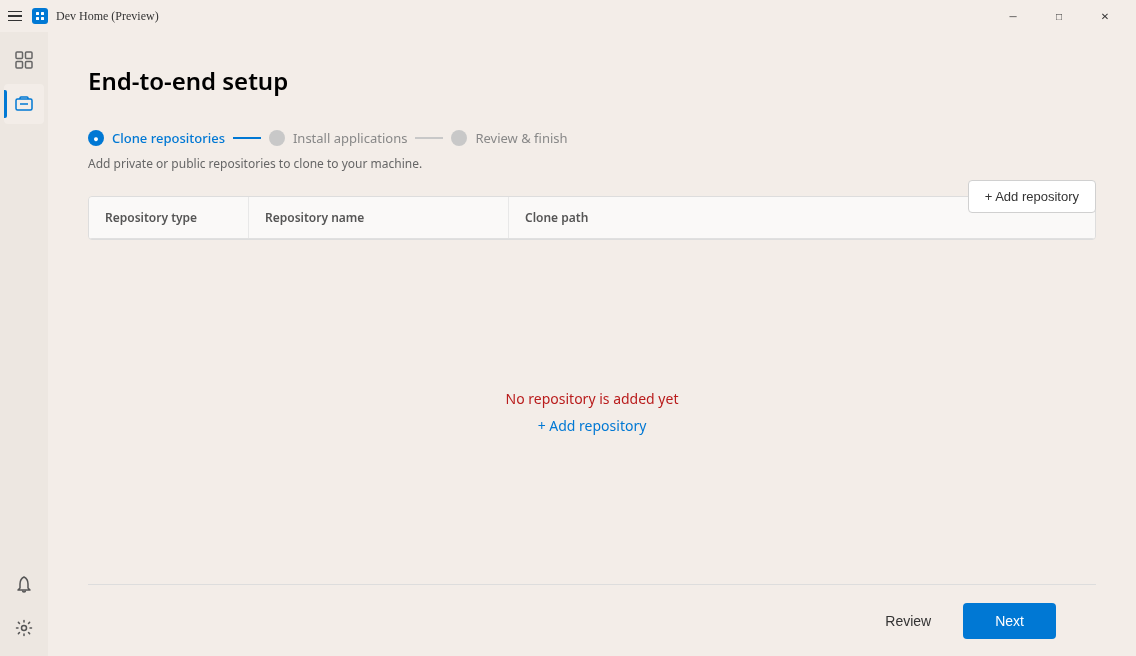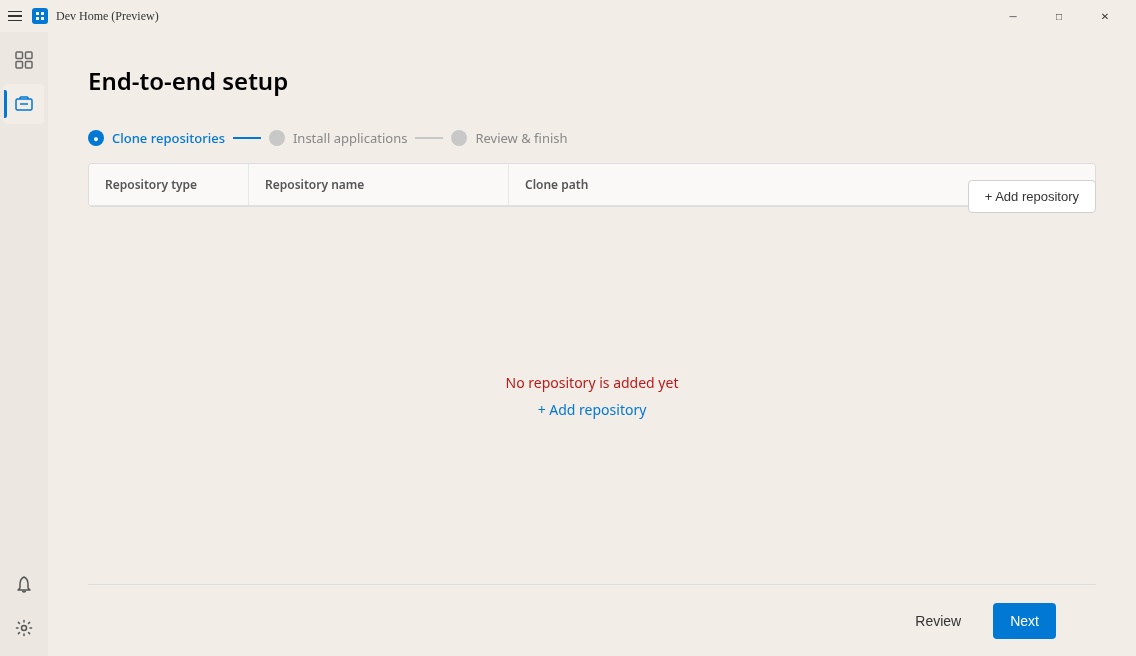--- a/index.html
+++ b/index.html
@@ -215,21 +215,20 @@
       gap: 4px;
     }
 
     
     .table-container {
       border: 1px solid #ddd;
       border-radius: 4px;
       background: white;
       overflow: hidden;
       flex-shrink: 0;
-      margin-top: 8px;
     }
     .table-header {
       display: flex;
       background: #faf9f8;
       border-bottom: 1px solid #e0e0e0;
     }
     .table-header-cell {
       padding: 12px 16px;
       font-size: 12px;
       font-weight: 600;
@@ -280,21 +279,21 @@
       padding: 8px 20px;
       font-size: 14px;
       color: #333;
       cursor: pointer;
       border-radius: 4px;
     }
     .btn-next {
       background: #0078d4;
       border: none;
       border-radius: 4px;
-      padding: 10px 17px;
+      padding: 10px 32px;
       font-size: 14px;
       color: white;
       cursor: pointer;
       font-weight: 500;
     }
 
     
     svg { display: inline-block; vertical-align: middle; }
   </style>
 </head>
@@ -372,20 +371,21 @@
         <div class="step-circle inactive"></div>
         <span class="step-label inactive">Install applications</span>
       </div>
       <div class="step-connector"></div>
       <div class="step">
         <div class="step-circle inactive"></div>
         <span class="step-label inactive">Review &amp; finish</span>
       </div>
     </div>
 
+    <p class="step-description">Add private or public repositories to clone to your machine.</p>
 
     <div class="toolbar">
       <button class="btn-add-repo">+ Add repository</button>
     </div>
 
     <div class="table-container">
       <div class="table-header">
         <div class="table-header-cell col-type">Repository type</div>
         <div class="table-header-cell col-name">Repository name</div>
         <div class="table-header-cell col-path">Clone path</div>

